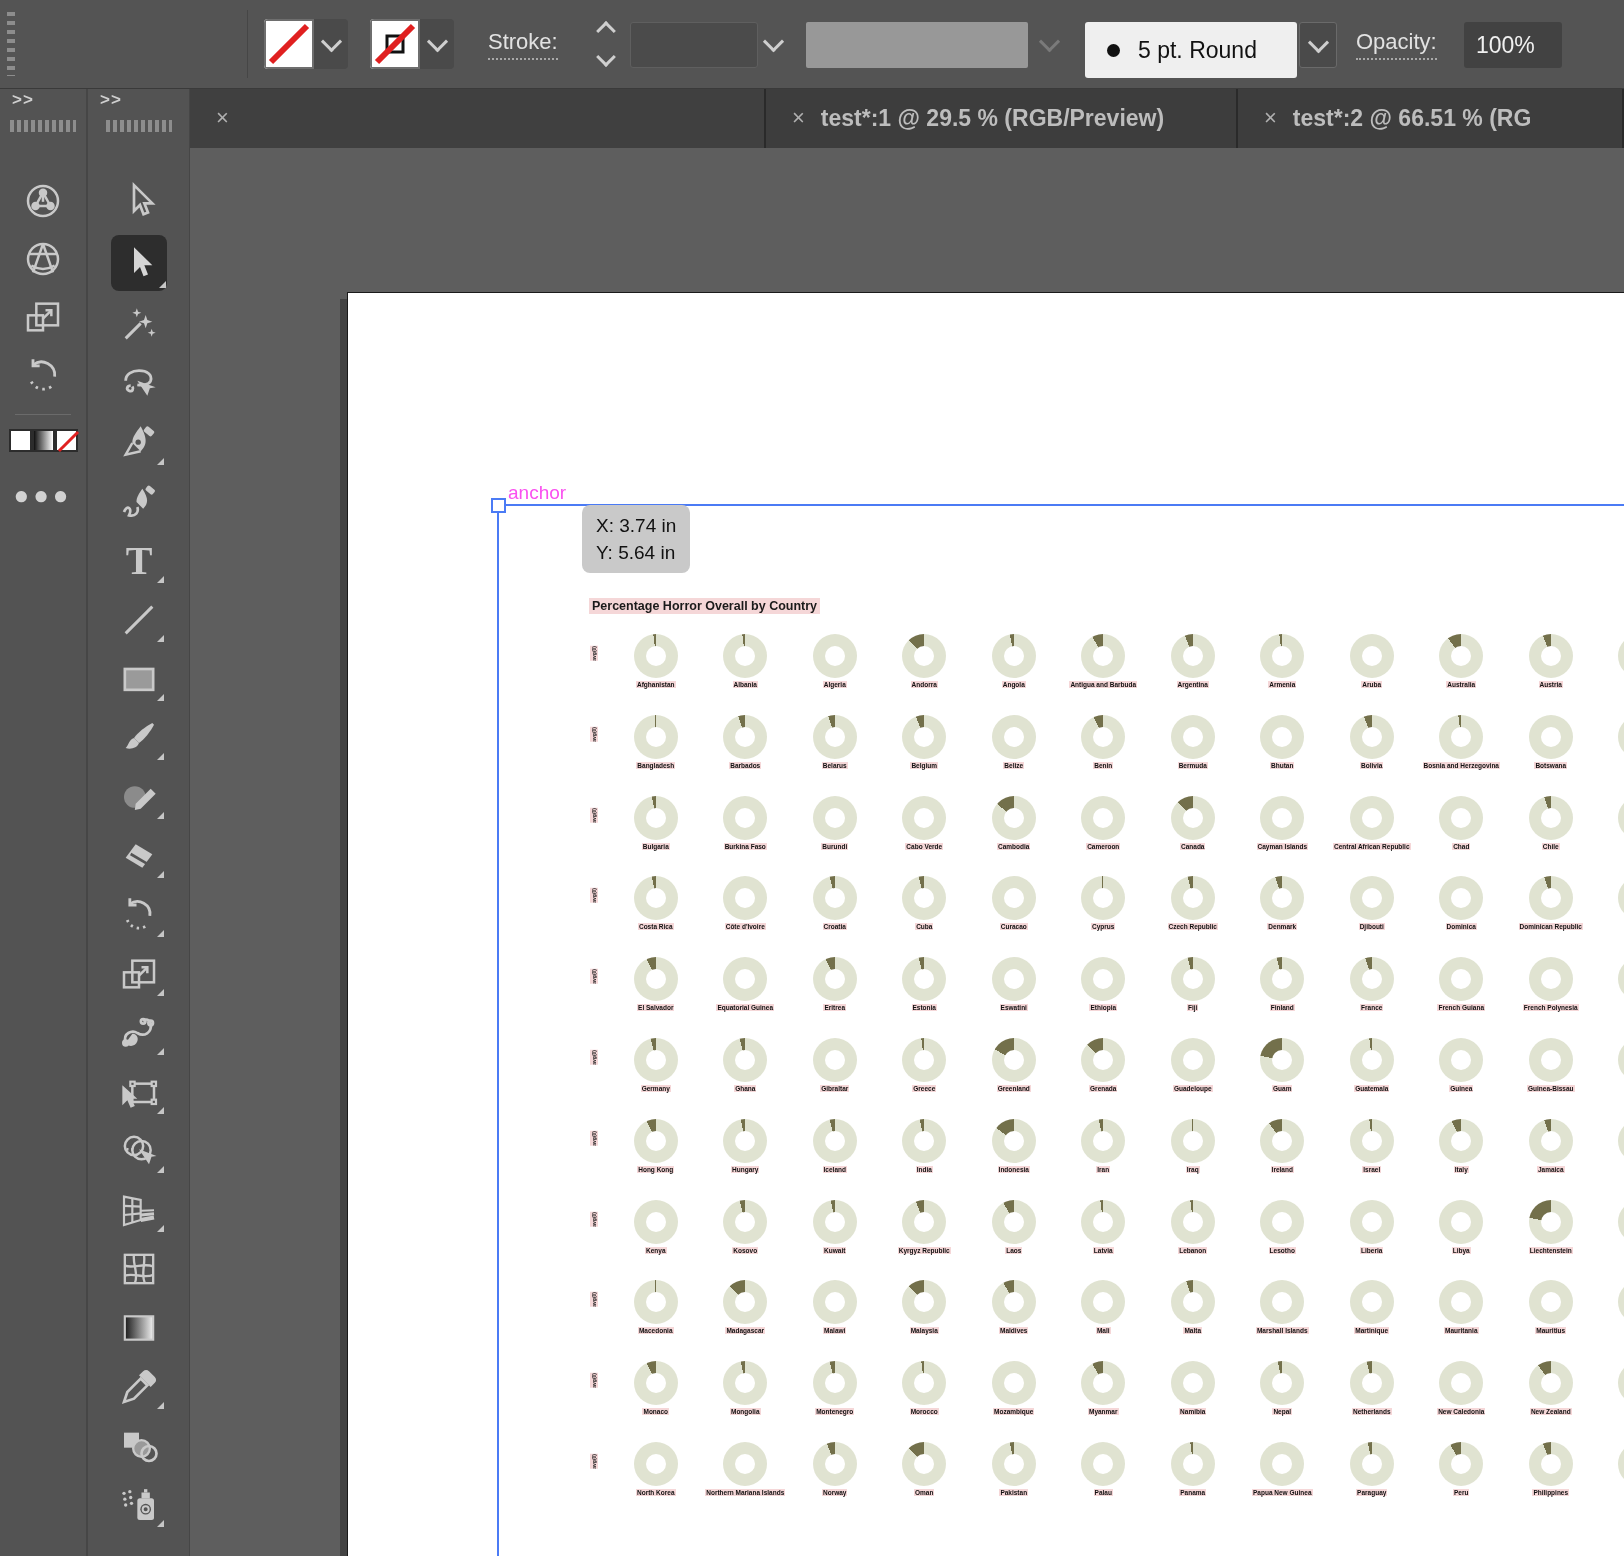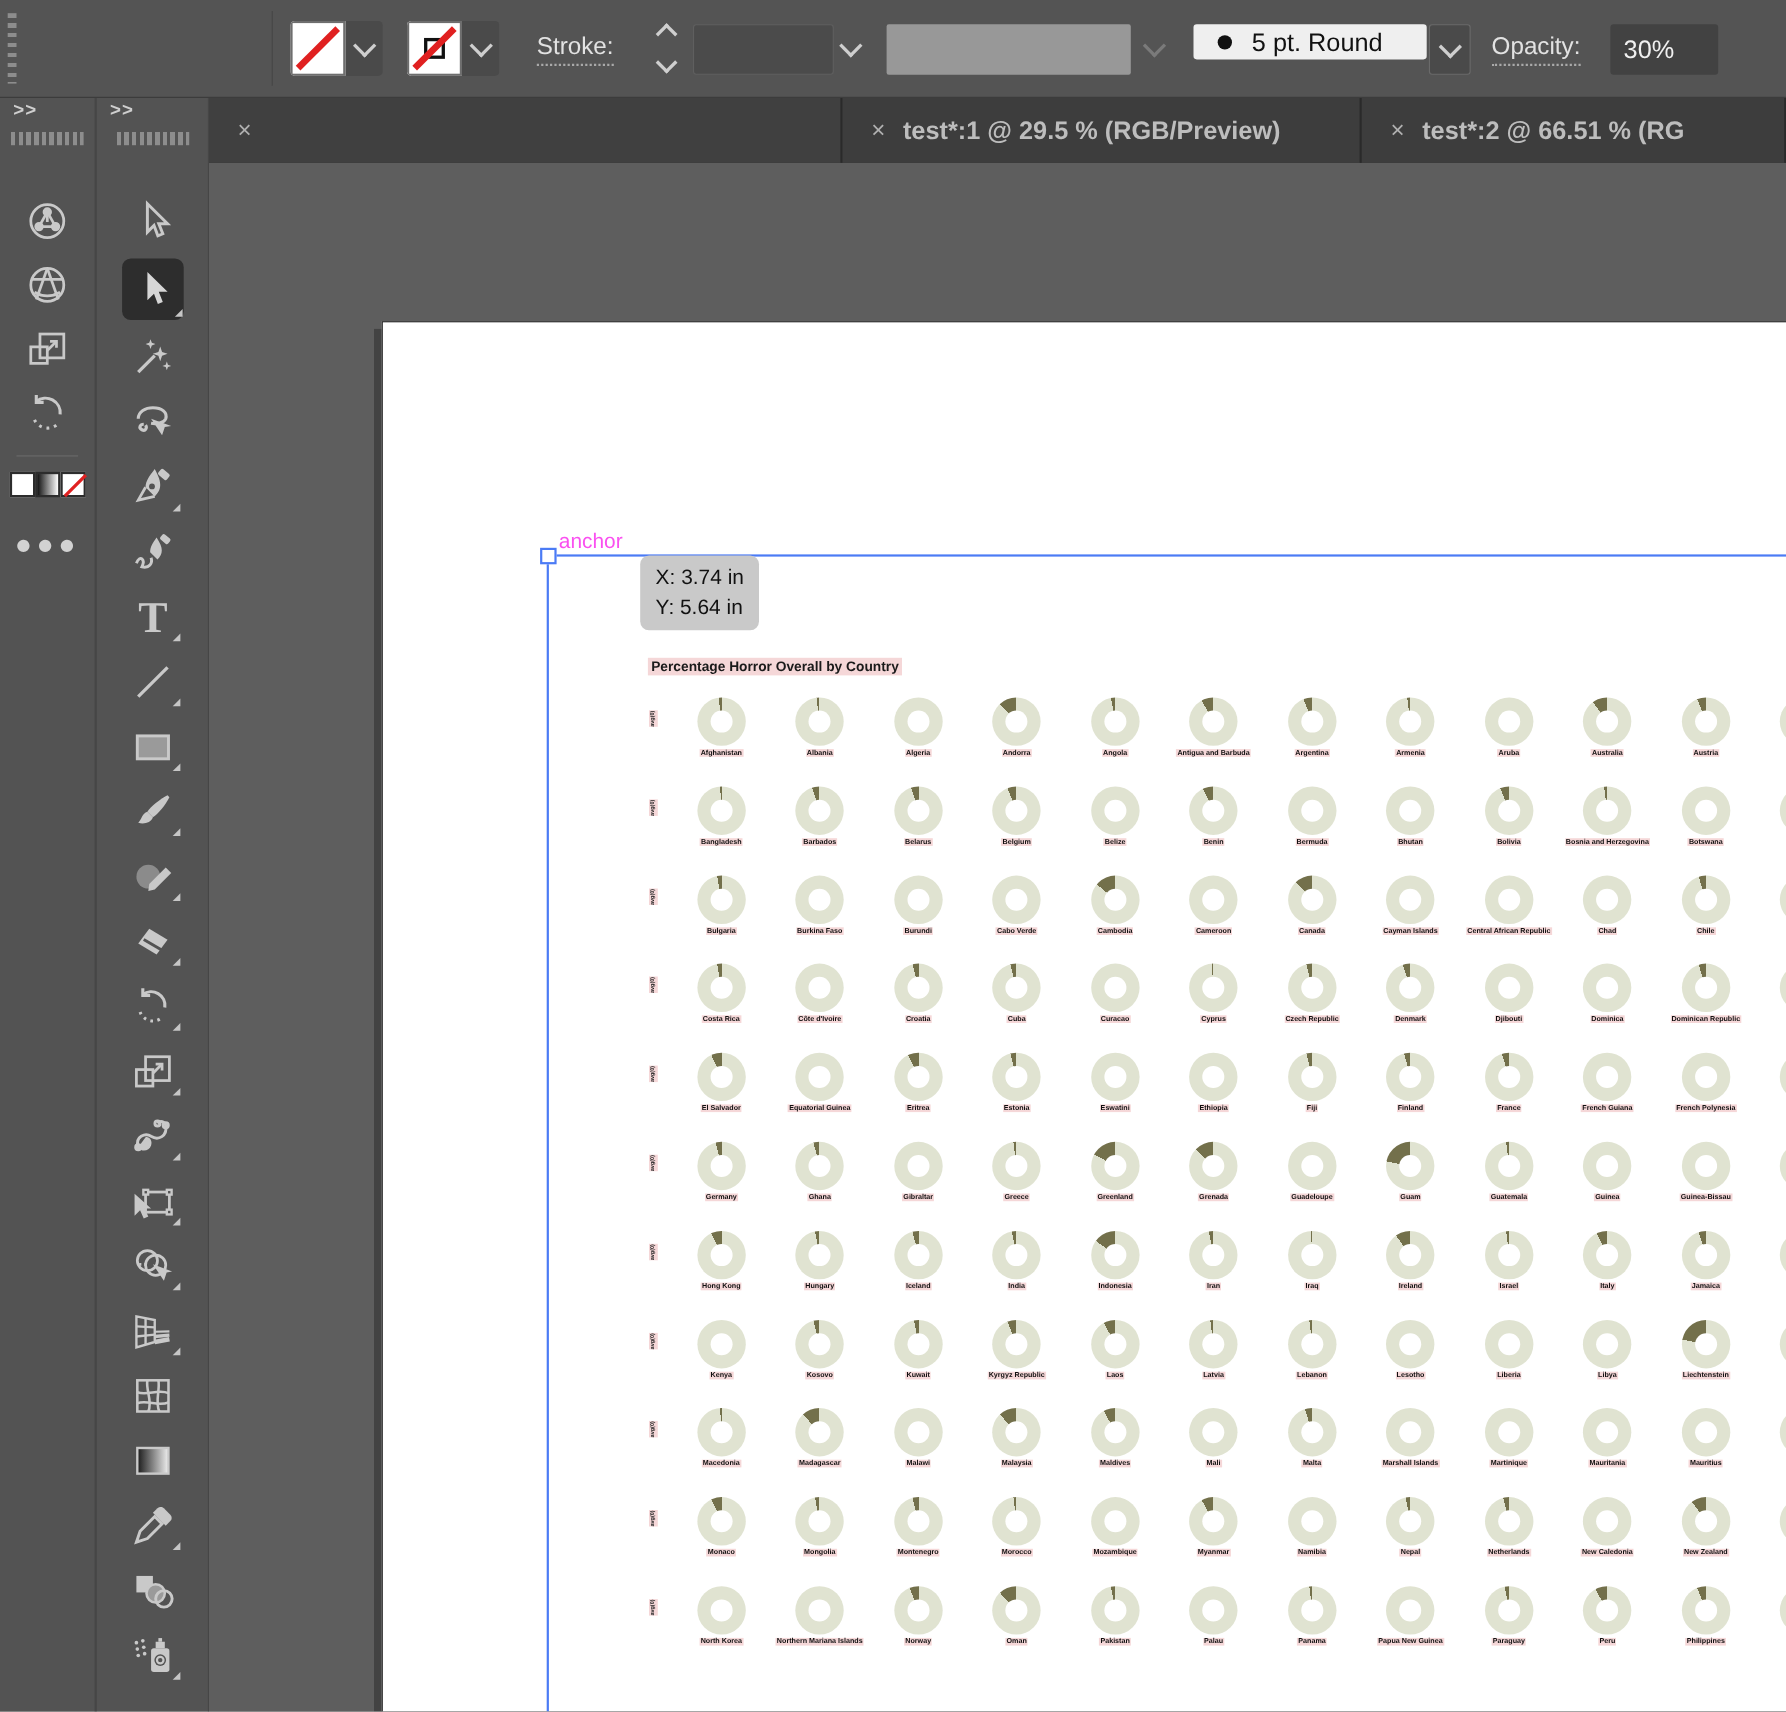--- a/index.html
+++ b/index.html
@@ -22,21 +22,21 @@
   .chev{width:12px;height:12px;border-right:3px solid #cfcfcf;border-bottom:3px solid #cfcfcf;transform:rotate(45deg) translate(-2px,-2px);}
   .chev.dim{border-color:#7a7a7a;}
   .label-link{position:absolute;top:0;height:88px;display:flex;align-items:center;color:#e2e2e2;font-size:22px;}
   .label-link span{border-bottom:2px dotted #a9a9a9;padding-bottom:3px;}
   .stepper{position:absolute;left:589px;top:18px;width:34px;height:52px;display:flex;flex-direction:column;align-items:center;justify-content:space-between;padding:6px 0;box-sizing:border-box;}
   .chev-up{width:11px;height:11px;border-left:3px solid #cfcfcf;border-top:3px solid #cfcfcf;transform:rotate(45deg);}
   .chev-dn{width:11px;height:11px;border-right:3px solid #cfcfcf;border-bottom:3px solid #cfcfcf;transform:rotate(45deg);}
   .stroke-field{position:absolute;left:630px;top:22px;width:126px;height:44px;background:#4b4b4b;border:1px solid #5f5f5f;border-radius:3px;}
   .chev-plain{position:absolute;display:flex;align-items:center;justify-content:center;width:34px;height:44px;top:22px;}
   .grayed-field{position:absolute;left:806px;top:22px;width:222px;height:46px;background:#989898;border-radius:2px;}
-  .brush-box{position:absolute;left:1085px;top:22px;width:212px;height:32px;background:#efefef;border-radius:3px;
+  .brush-box{position:absolute;left:1085px;top:22px;width:212px;height:56px;background:#efefef;border-radius:3px;
     display:flex;align-items:center;gap:18px;padding-left:22px;box-sizing:border-box;color:#111;font-size:23px;}
   .brush-dot{width:13px;height:13px;border-radius:50%;background:#111;}
   .brush-chev{position:absolute;left:1299px;top:22px;width:38px;height:46px;background:#4a4a4a;border:1px solid #6a6a6a;border-radius:3px;display:flex;align-items:center;justify-content:center;box-sizing:border-box;}
   .opacity-field{position:absolute;left:1464px;top:22px;width:98px;height:46px;background:#424242;border-radius:3px;
     display:flex;align-items:center;padding-left:12px;color:#f0f0f0;font-size:23px;box-sizing:border-box;}
   
   .tabbar{position:absolute;left:190px;top:88px;width:1434px;height:60px;background:#323232;display:flex;z-index:25;}
   .doc-tab{height:60px;display:flex;align-items:center;gap:16px;padding:0 26px;box-sizing:border-box;
     background:#3d3d3d;border-right:2px solid #2a2a2a;color:#bdbdbd;font-size:23px;font-weight:700;white-space:nowrap;overflow:hidden;}
   .doc-tab .close{font-size:22px;font-weight:400;color:#b0b0b0;}
@@ -135,21 +135,21 @@
     <span>5 pt. Round</span>
   </div>
   <div class="brush-chev">
       <span class="chev"></span>
     </div>
 
   <div class="label-link" style="left:1356px;">
       <span>Opacity:</span>
     </div>
   <div class="opacity-field">
-      <span>30%</span>
+      <span>100%</span>
     </div>
 </div>
 
 <div class="tabbar">
   <div class="doc-tab t1">
     <span class="close">×</span>
   </div>
   <div class="doc-tab t2">
     <span class="close">×</span>
     <span>test*:1 @ 29.5 % (RGB/Preview)</span>

